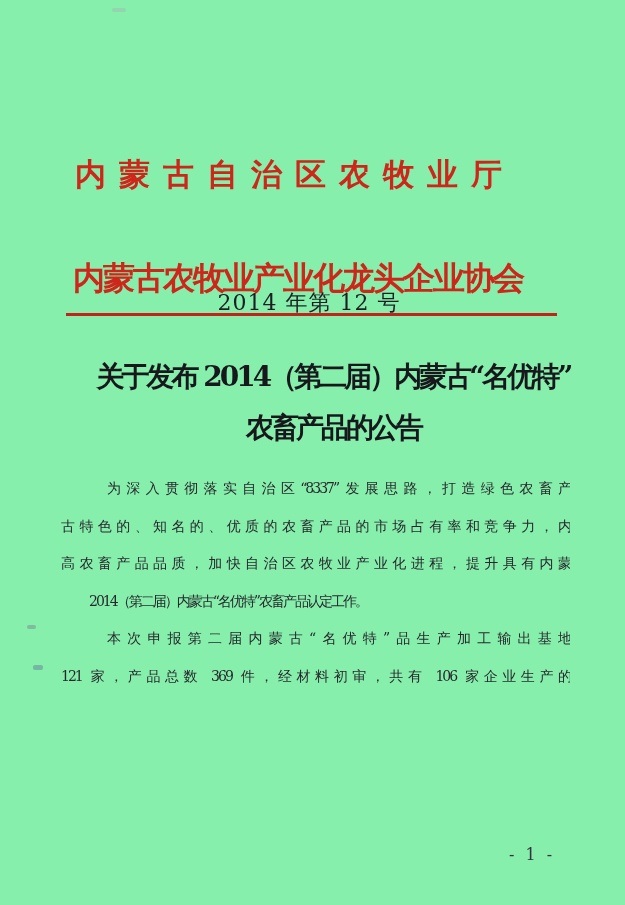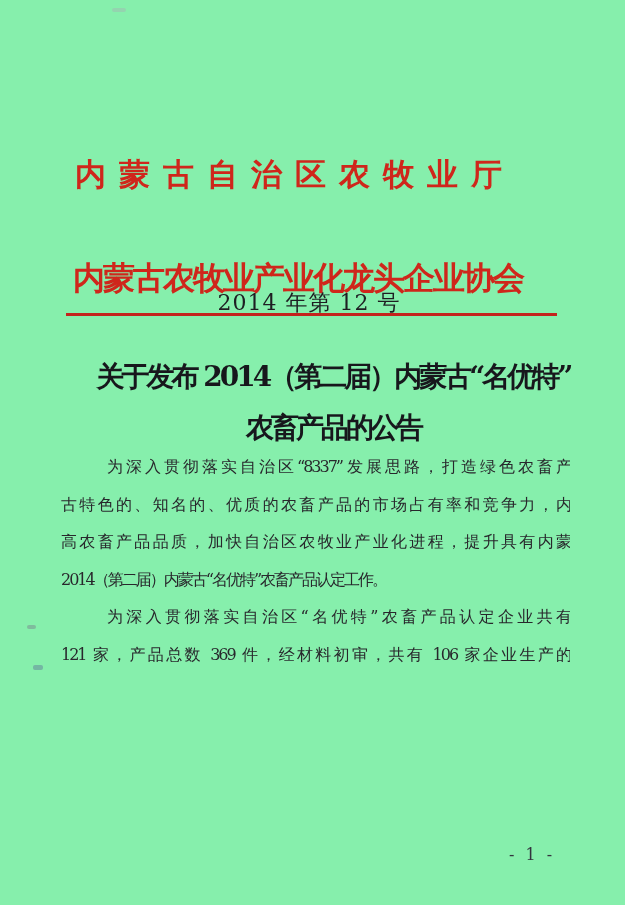--- a/index.html
+++ b/index.html
@@ -70,36 +70,36 @@
     font-weight: bold;
     letter-spacing: -3px;
     line-height: 51px;
     color: #17171c;
     padding-left: 12px;
   }
 
   
   .body-text {
     position: absolute;
-    left: 61px; top: 448px;
+    left: 61px; top: 470px;
     width: 509px;
-    font-size: 16px;
+    font-size: 14px;
     letter-spacing: -2px;
     line-height: 37.6px;
     color: #28282c;
   }
   .body-line {
     text-align: justify;
     text-align-last: justify;
     text-justify: inter-character;
     height: 37.6px;
     overflow: hidden;
   }
   .body-line.indent { text-indent: 46px; }
-  .body-line.para-end { text-align-last: left; }
+  .body-line.para-end { text-align-last: left; margin-left: 28px; }
 
   
   .page-number {
     position: absolute;
     left: 496px; top: 845px;
     width: 72px;
     text-align: center;
     font-size: 16px;
     letter-spacing: 3px;
     white-space: nowrap;
@@ -129,21 +129,21 @@
   <div class="doc-title">
     <div>关于发布 2014（第二届）内蒙古“名优特”</div>
     <div>农畜产品的公告</div>
   </div>
 
   <div class="body-text">
       <div class="body-line indent">为深入贯彻落实自治区“8337”发展思路，打造绿色农畜产</div>
       <div class="body-line">古特色的、知名的、优质的农畜产品的市场占有率和竞争力，内</div>
       <div class="body-line">高农畜产品品质，加快自治区农牧业产业化进程，提升具有内蒙</div>
       <div class="body-line para-end">2014（第二届）内蒙古“名优特”农畜产品认定工作。</div>
-      <div class="body-line indent">为深入贯彻落实自治区“名优特”农畜产品认定企业共有</div>
+      <div class="body-line indent">本次申报第二届内蒙古“名优特”品生产加工输出基地</div>
       <div class="body-line">121 家，产品总数 369 件，经材料初审，共有 106 家企业生产的</div>
     </div>
 
   <div class="page-number">- 1 -</div>
 
   <div class="speck speck-1"></div>
   <div class="speck speck-2"></div>
   <div class="speck speck-3"></div>
 
 </div>

